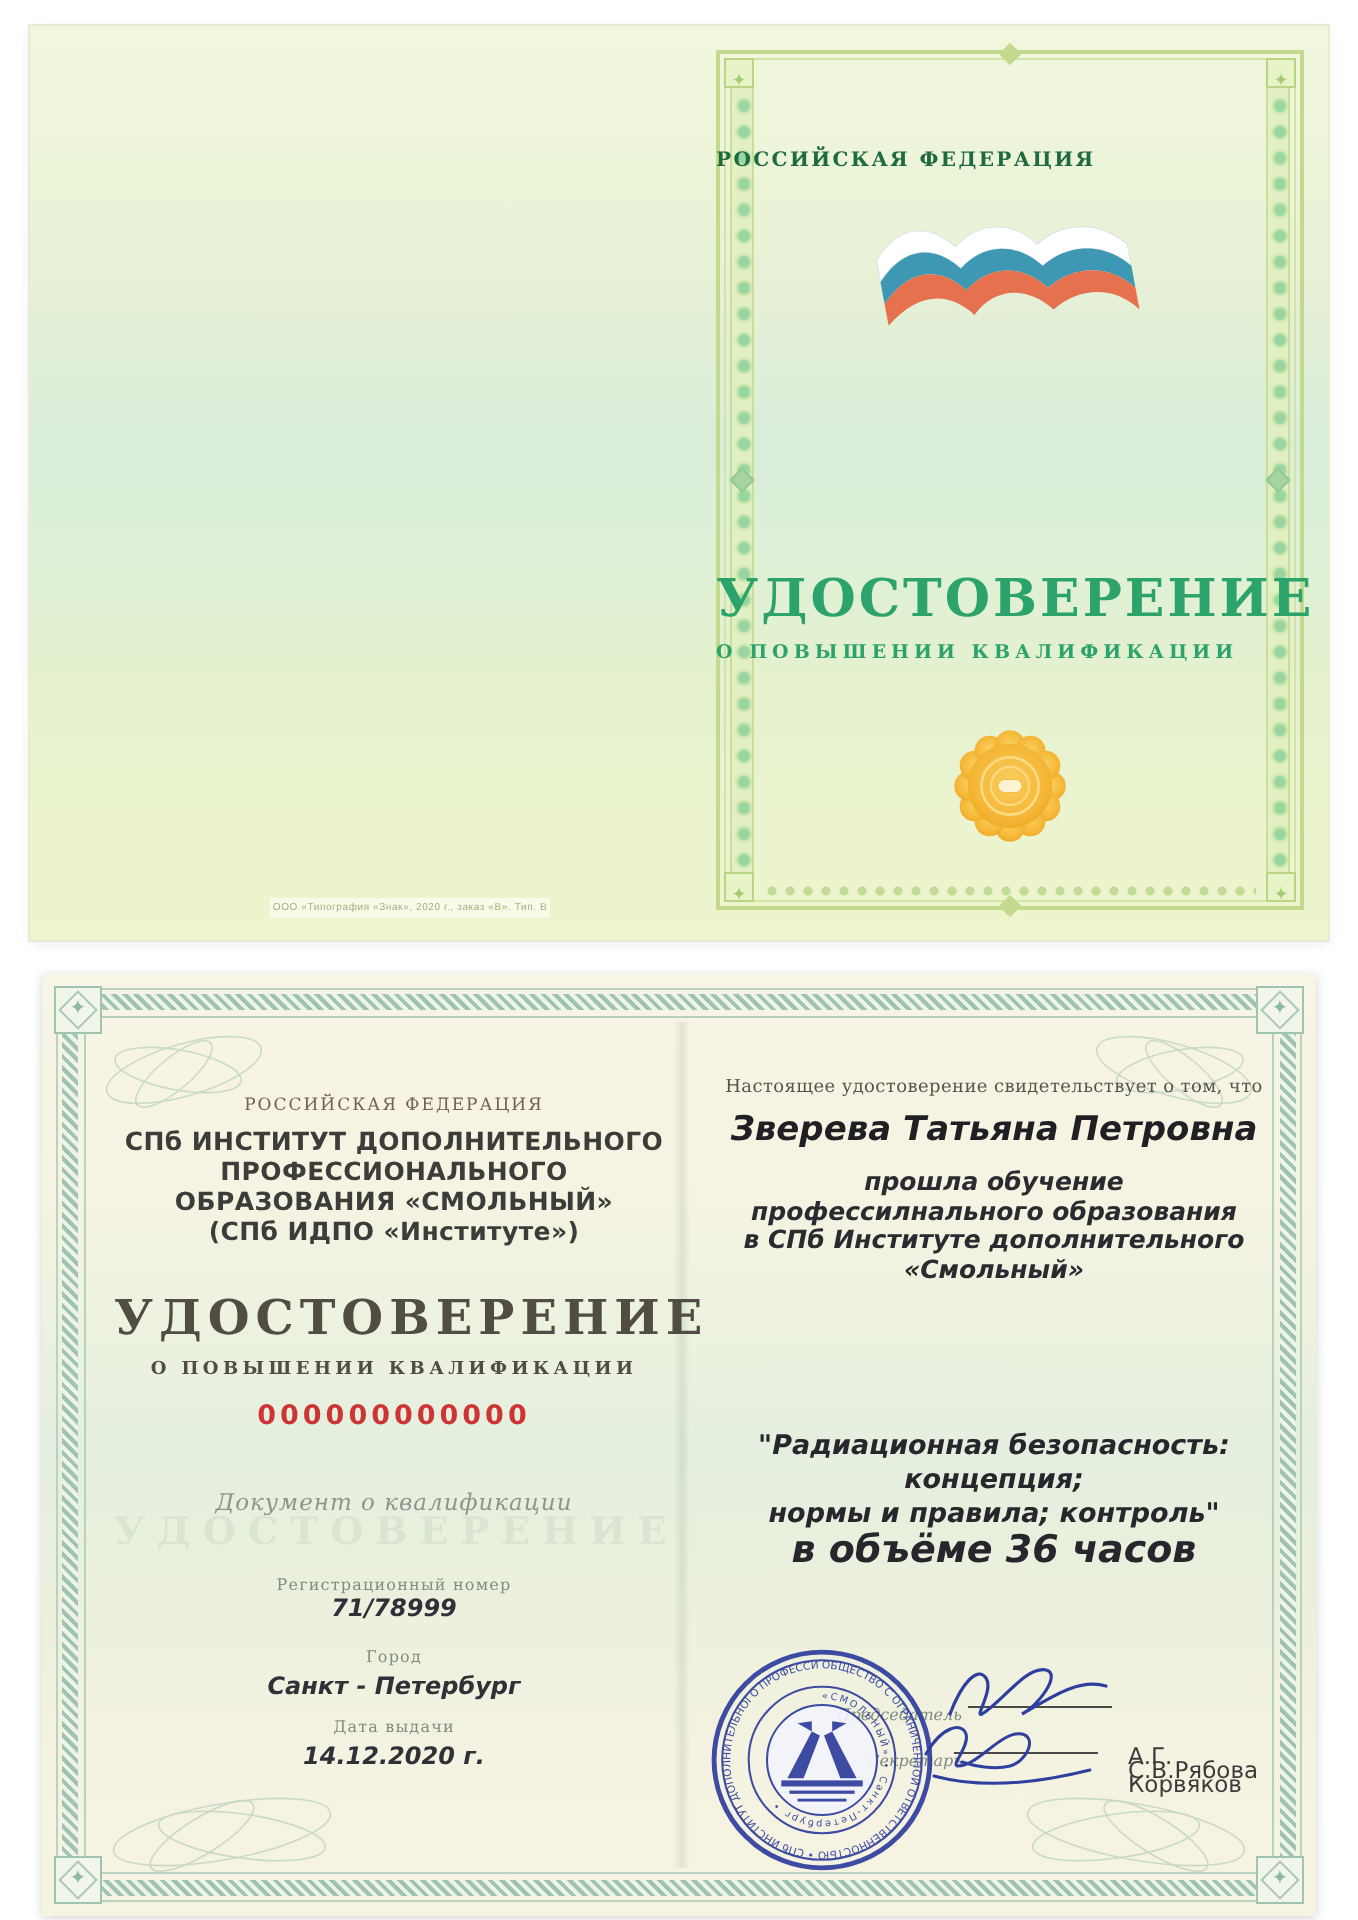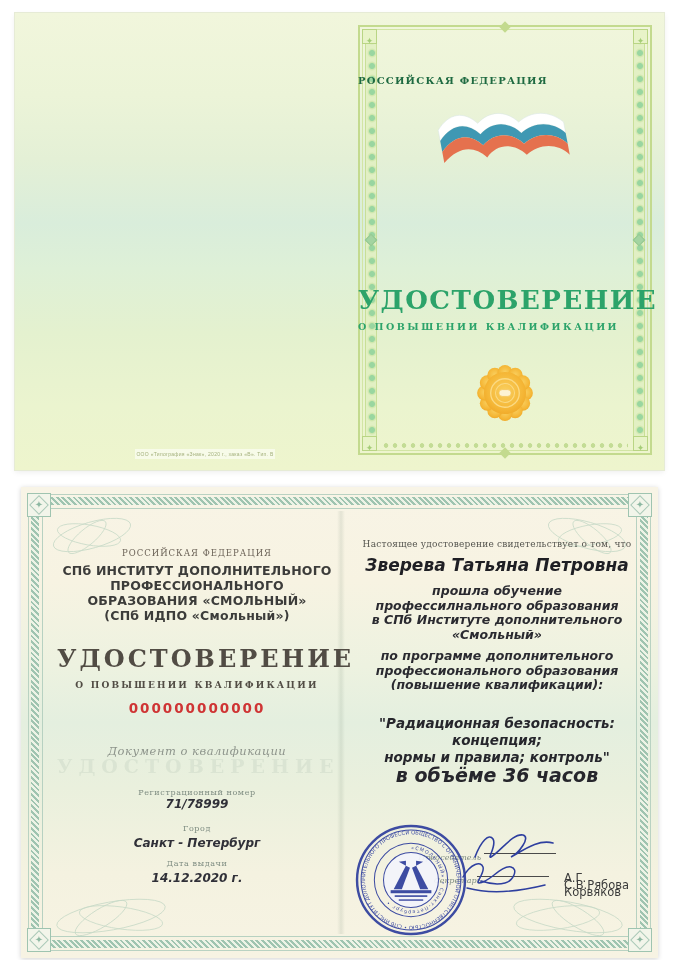--- a/index.html
+++ b/index.html
@@ -210,21 +210,21 @@
   </svg>
 
   <div id="cert-fold"></div>
 
   <div id="cert-left">
     <div id="cl-country" class="serif">РОССИЙСКАЯ ФЕДЕРАЦИЯ</div>
     <div id="cl-institute" class="sans">
       <div>СПб ИНСТИТУТ ДОПОЛНИТЕЛЬНОГО</div>
       <div>ПРОФЕССИОНАЛЬНОГО</div>
       <div>ОБРАЗОВАНИЯ «СМОЛЬНЫЙ»</div>
-      <div>(СПб ИДПО «Смольный»)</div>
+      <div>(СПб ИДПО «Институте»)</div>
     </div>
     <div id="cl-title" class="serif">УДОСТОВЕРЕНИЕ</div>
     <div id="cl-subtitle" class="serif">О ПОВЫШЕНИИ КВАЛИФИКАЦИИ</div>
     <div id="cl-serial" class="sans">000000000000</div>
     <div id="cl-doctype" class="serif">Документ о квалификации</div>
     <div id="cl-watermark" class="serif">УДОСТОВЕРЕНИЕ</div>
 
     <div class="cl-label serif" style="top:301px;">Регистрационный номер</div>
     <div class="cl-value sans" style="top:310px;">71/78999</div>
     <div class="cl-label serif" style="top:337px;">Город</div>
@@ -234,25 +234,20 @@
   </div>
 
   <div id="cert-right">
     <div id="cr-statement" class="serif">Настоящее удостоверение свидетельствует о том, что</div>
     <div id="cr-name" class="sans">Зверева Татьяна Петровна</div>
     <div id="cr-training" class="sans">
       <div>прошла обучение</div>
       <div>профессилнального образования</div>
       <div>в СПб Институте дополнительного</div>
       <div>«Смольный»</div>
-    </div>
-    <div id="cr-progintro" class="sans">
-      <div>по программе дополнительного</div>
-      <div>профессионального образования</div>
-      <div>(повышение квалификации):</div>
     </div>
     <div id="cr-program" class="sans">
       <div>"Радиационная безопасность: концепция;</div>
       <div>нормы и правила; контроль"</div>
     </div>
     <div id="cr-hours" class="sans">в объёме 36 часов</div>
 
     <div class="sig-label" style="left:0;top:366px;">Председатель</div>
     <div class="sig-line" style="left:133px;top:366px;"></div>
     <div class="sig-name sans" style="top:364px;margin-top:20px;">А.Г. Корвяков</div>

